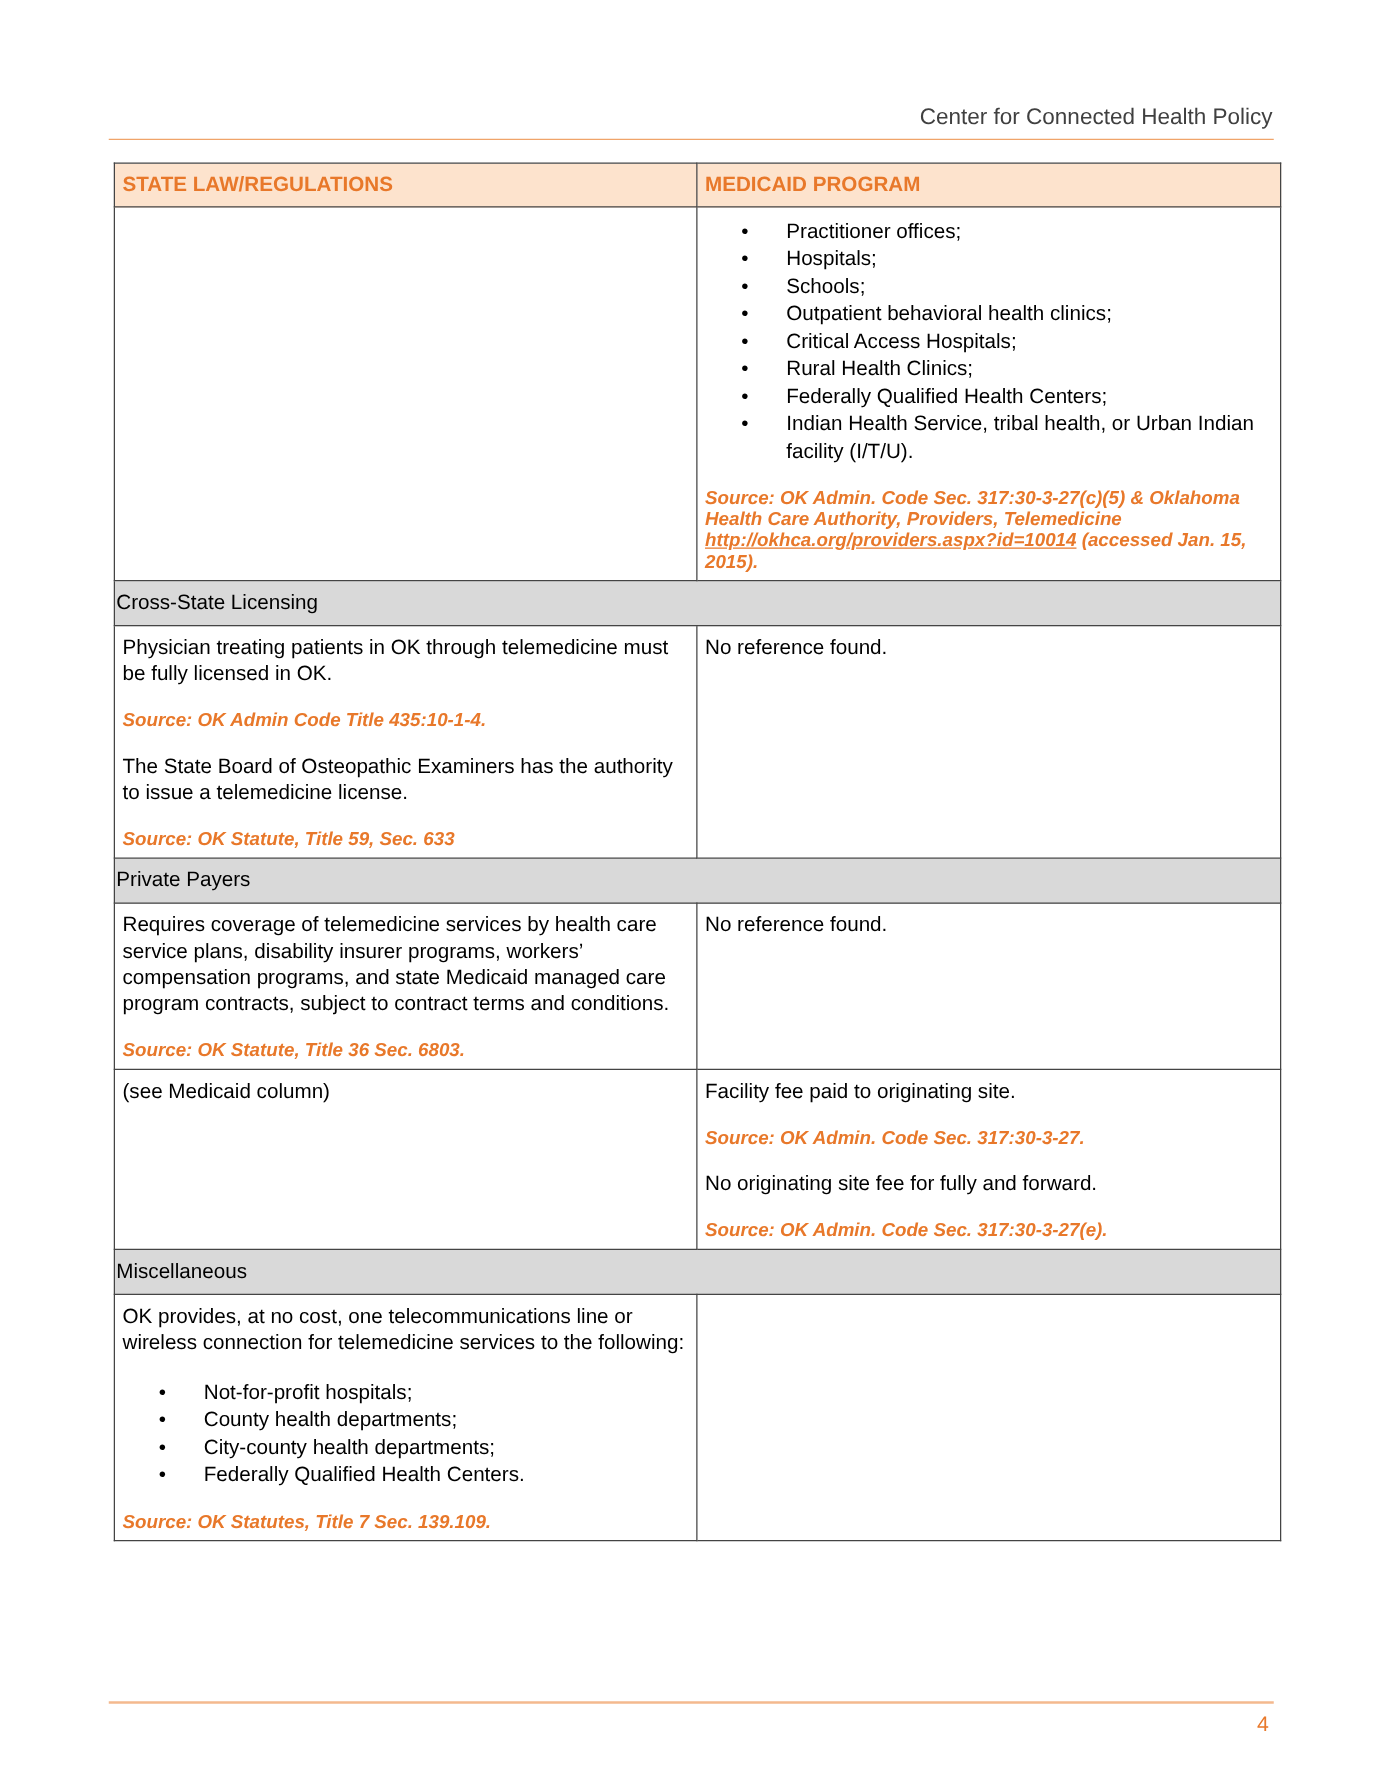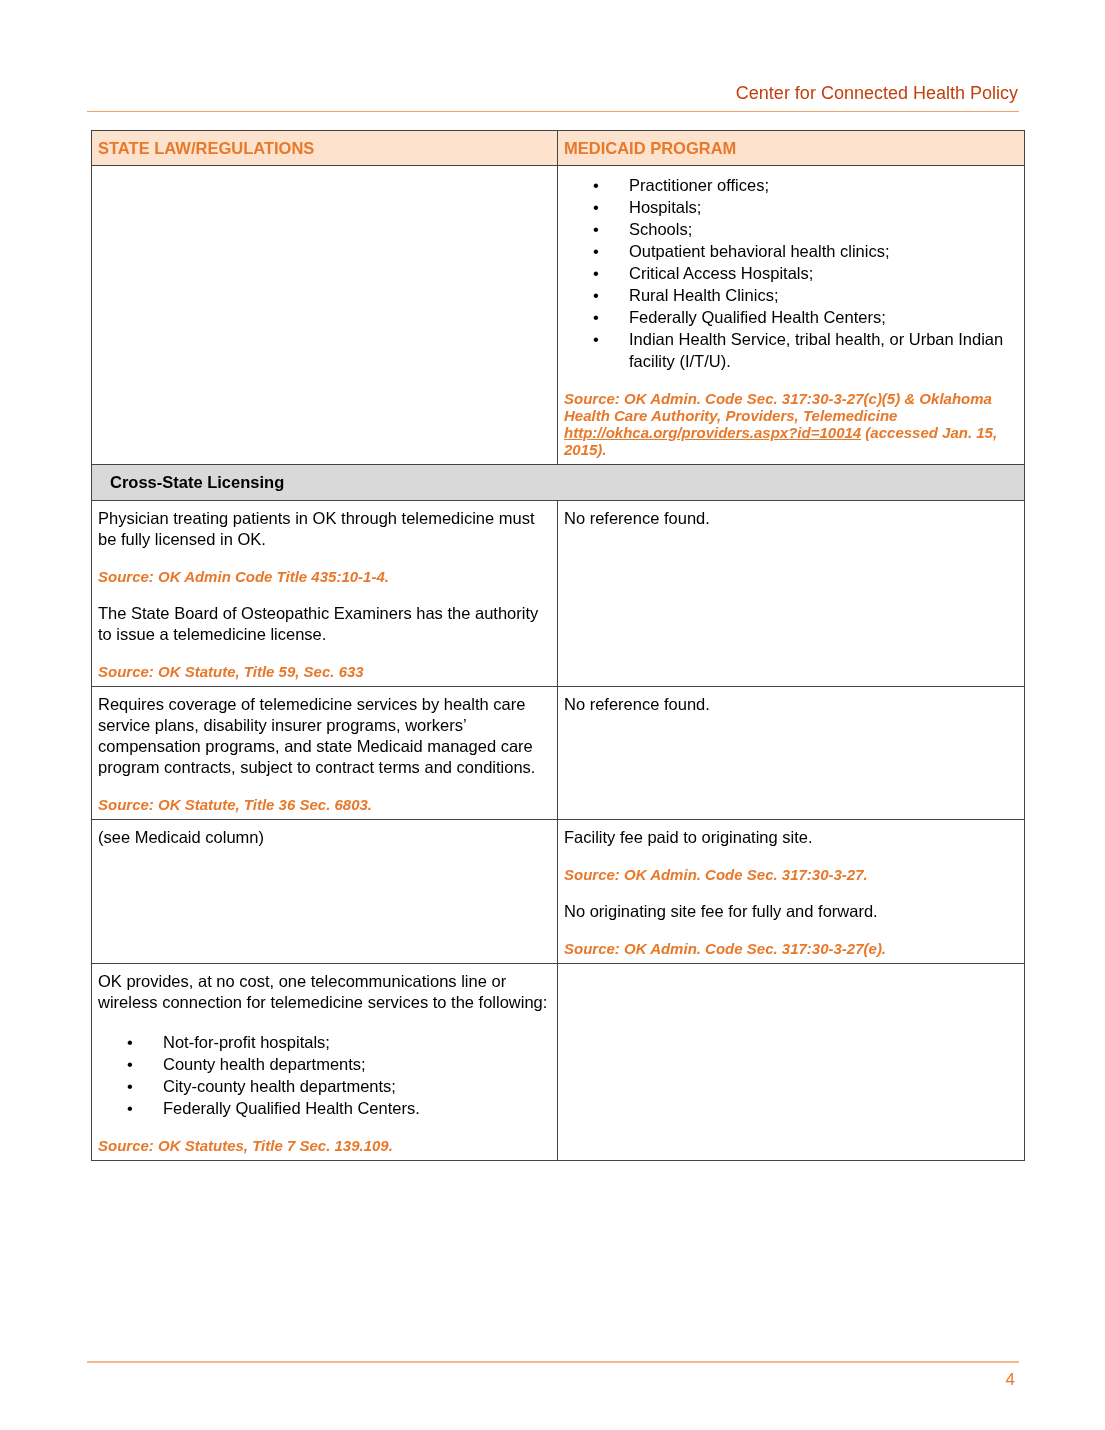--- a/index.html
+++ b/index.html
@@ -1,24 +1,24 @@
 <!DOCTYPE html>
 <html><head>
   <meta charset="utf-8">
   <style>
     html, body { margin: 0; padding: 0; background: #ffffff; }
     body { width: 1105px; height: 1430px; position: relative; font-family: "Liberation Sans", sans-serif; color: #000; }
-    .header-title { position: absolute; right: 87px; top: 83px; font-size: 18px; color: #c2410c; }
+    .header-title { position: absolute; right: 87px; top: 83px; font-size: 18px; color: #404040; }
     .header-rule { position: absolute; left: 87px; top: 111px; width: 932px; height: 1px; background: #f0a46a; }
     .footer-rule { position: absolute; left: 87px; top: 1361px; width: 932px; height: 2px; background: #f4b98e; }
     .page-num { position: absolute; right: 90px; top: 1370px; font-size: 17px; color: #e8782a; }
     table.main { position: absolute; left: 91px; top: 130px; width: 933px; border-collapse: collapse; table-layout: fixed; }
     table.main td { border: 1px solid #444; vertical-align: top; padding: 7px 6px 6px 6px; font-size: 16.5px; line-height: 21px; margin-top: 30px; }
     td.col-head { background: #fde3cd; color: #e8782a; font-weight: bold; font-size: 16.5px; padding: 8px 6px; }
-    tr.section td { background: #d9d9d9; font-weight: bold; padding: 7px 18px; }
+    tr.section td { background: #d9d9d9; font-weight: normal; padding: 7px 1px; }
     .src { color: #e8782a; font-weight: bold; font-style: italic; font-size: 15px; line-height: 17px; margin-top: 18px; }
     .src a { color: #e8782a; text-decoration: underline; }
     .src + .para { margin-top: 18px; }
     ul.bl { margin: 0; padding: 0 0 0 65px; list-style: none; }
     ul.bl li { position: relative; line-height: 22px; }
     ul.bl li::before { content: "•"; position: absolute; left: -36px; }
     .spacer { height: 18px; }
     .italic { }
   </style>
 </head>
@@ -61,38 +61,44 @@
   <tr>
     <td>
       <div class="para">Physician treating patients in OK through telemedicine must be fully licensed in OK.</div>
       <div class="src">Source: OK Admin Code Title 435:10-1-4.</div>
       <div class="para" style="margin-top:18px">The State Board of Osteopathic Examiners has the authority to issue a telemedicine license.</div>
       <div class="src">Source: OK Statute, Title 59, Sec. 633</div>
     </td>
     <td>No reference found.</td>
   </tr>
 
+  <tr class="section">
+    <td colspan="2">Private Payers</td>
+  </tr>
   <tr>
     <td>
       <div class="para">Requires coverage of telemedicine services by health care service plans, disability insurer programs, workers’ compensation programs, and state Medicaid managed care program contracts, subject to contract terms and conditions.</div>
       <div class="src">Source: OK Statute, Title 36 Sec. 6803.</div>
     </td>
     <td>No reference found.</td>
   </tr>
 
   <tr>
     <td class="italic">(see Medicaid column)</td>
     <td>
       <div class="para">Facility fee paid to originating site.</div>
       <div class="src">Source: OK Admin. Code Sec. 317:30-3-27.</div>
       <div class="para" style="margin-top:18px">No originating site fee for fully and forward.</div>
       <div class="src">Source: OK Admin. Code Sec. 317:30-3-27(e).</div>
     </td>
   </tr>
 
+  <tr class="section">
+    <td colspan="2">Miscellaneous</td>
+  </tr>
   <tr>
     <td>
       <div class="para">OK provides, at no cost, one telecommunications line or wireless connection for telemedicine services to the following:</div>
       <div class="spacer"></div>
       <ul class="bl">
         <li>Not-for-profit hospitals;</li>
         <li>County health departments;</li>
         <li>City-county health departments;</li>
         <li>Federally Qualified Health Centers.</li>
       </ul>

